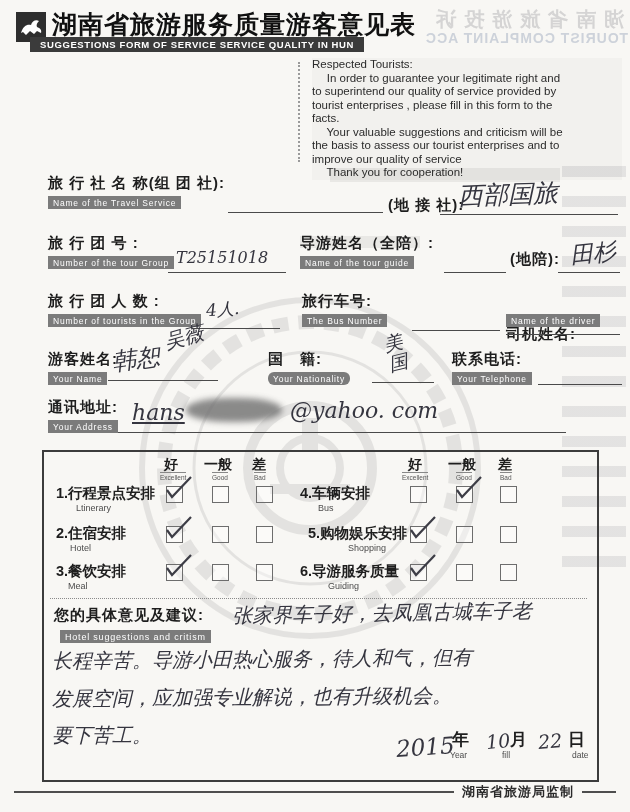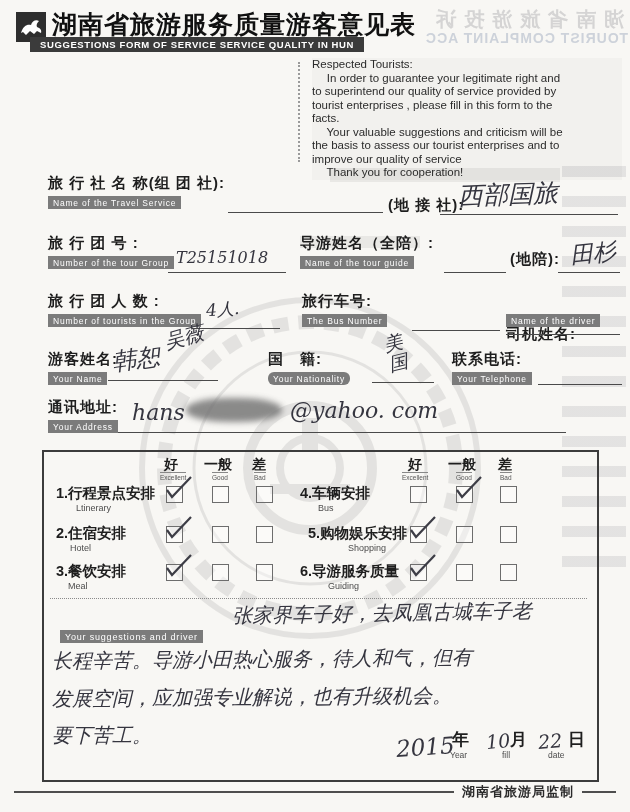--- a/index.html
+++ b/index.html
@@ -128,21 +128,21 @@
   <div class="lbl" style="left:268px;top:350px;">国　籍:</div>
   <div class="tag" style="left:268px;top:372px;border-radius:6px;">Your Nationality</div>
   <div class="hw" style="left:386px;top:332px;font-size:19px;line-height:20px;width:22px;white-space:normal;transform:rotate(-14deg);">美国</div>
   <div class="uline" style="left:372px;top:352px;width:62px;height:30px;"></div>
   <div class="lbl" style="left:452px;top:350px;">联系电话:</div>
   <div class="tag" style="left:452px;top:372px;">Your Telephone</div>
   <div class="uline" style="left:538px;top:356px;width:84px;height:28px;"></div>
 
   <div class="lbl" style="left:48px;top:398px;text-align:center;">通讯地址:</div>
   <div class="tag" style="left:48px;top:420px;">Your Address</div>
-  <div class="hw" style="left:132px;top:400px;font-size:22px;">hans</div>
+  <div class="hw" style="left:132px;top:400px;font-size:22px;text-decoration:underline;">hans</div>
   <div class="smudge" style="left:186px;top:398px;width:96px;height:24px;"></div>
   <div class="hw" style="left:290px;top:398px;font-size:22px;">@yahoo. com</div>
   <div class="uline" style="left:118px;top:400px;width:448px;height:32px;"></div>
 
   <div class="rbox"></div>
 
   <div class="rhead" style="left:164px;top:456px;">好</div>
   <div class="rhead-en" style="left:160px;top:472px;">Excellent</div>
   <div class="rhead" style="left:204px;top:456px;">一般</div>
   <div class="rhead-en" style="left:212px;top:472px;">Good</div>
@@ -220,35 +220,36 @@
         <svg class="tick" width="30" height="28">
           <path d="M3 16 L8 23 L27 3" stroke="#3d3d46" stroke-width="2.2" fill="none"></path>
         </svg>
       </div>
     <div class="cbcell" style="left:456px;top:564px;"></div>
     <div class="cbcell" style="left:500px;top:564px;"></div>
   </div>
 
   <div class="dotline"></div>
 
-  <div class="tag" style="left:60px;top:630px;font-size:9px;">Your suggestions and driver</div>
+  <div class="lbl" style="left:54px;top:606px;font-size:15px;">您的具体意见及建议:</div>
+  <div class="tag" style="left:60px;top:630px;font-size:9px;">Hotel suggestions and critism</div>
   <div class="hw" style="left:232px;top:600px;font-size:20px;transform:rotate(-1deg);">张家界车子好，去凤凰古城车子老</div>
   <div class="hw" style="left:52px;top:646px;font-size:20px;transform:rotate(-.5deg);">长程辛苦。导游小田热心服务，待人和气，但有</div>
   <div class="hw" style="left:52px;top:684px;font-size:20px;transform:rotate(-.5deg);">发展空间，应加强专业解说，也有升级机会。</div>
   <div class="hw" style="left:52px;top:722px;font-size:20px;">要下苦工。</div>
 
   <div class="hw" style="left:396px;top:734px;font-size:23px;transform:rotate(-4deg);">2015</div>
   <div class="lbl" style="left:452px;top:728px;font-size:17px;">年</div>
   <div class="item-en" style="left:450px;top:750px;font-size:8.5px;">Year</div>
   <div class="hw" style="left:486px;top:730px;font-size:19px;transform:rotate(-5deg);">10</div>
   <div class="lbl" style="left:510px;top:728px;font-size:17px;">月</div>
   <div class="item-en" style="left:502px;top:750px;font-size:8.5px;">fill</div>
   <div class="hw" style="left:538px;top:730px;font-size:19px;transform:rotate(-5deg);">22</div>
   <div class="lbl" style="left:568px;top:728px;font-size:17px;">日</div>
-  <div class="item-en" style="left:548px;top:750px;font-size:8.5px;">date</div>
+  <div class="item-en" style="left:572px;top:750px;font-size:8.5px;">date</div>
 
   <div class="foot-rule">
     <div class="ln"></div>
     <div class="foot-cn">湖南省旅游局监制</div>
     <div class="ln short"></div>
   </div>
 
 </div>
 
 </body></html>

